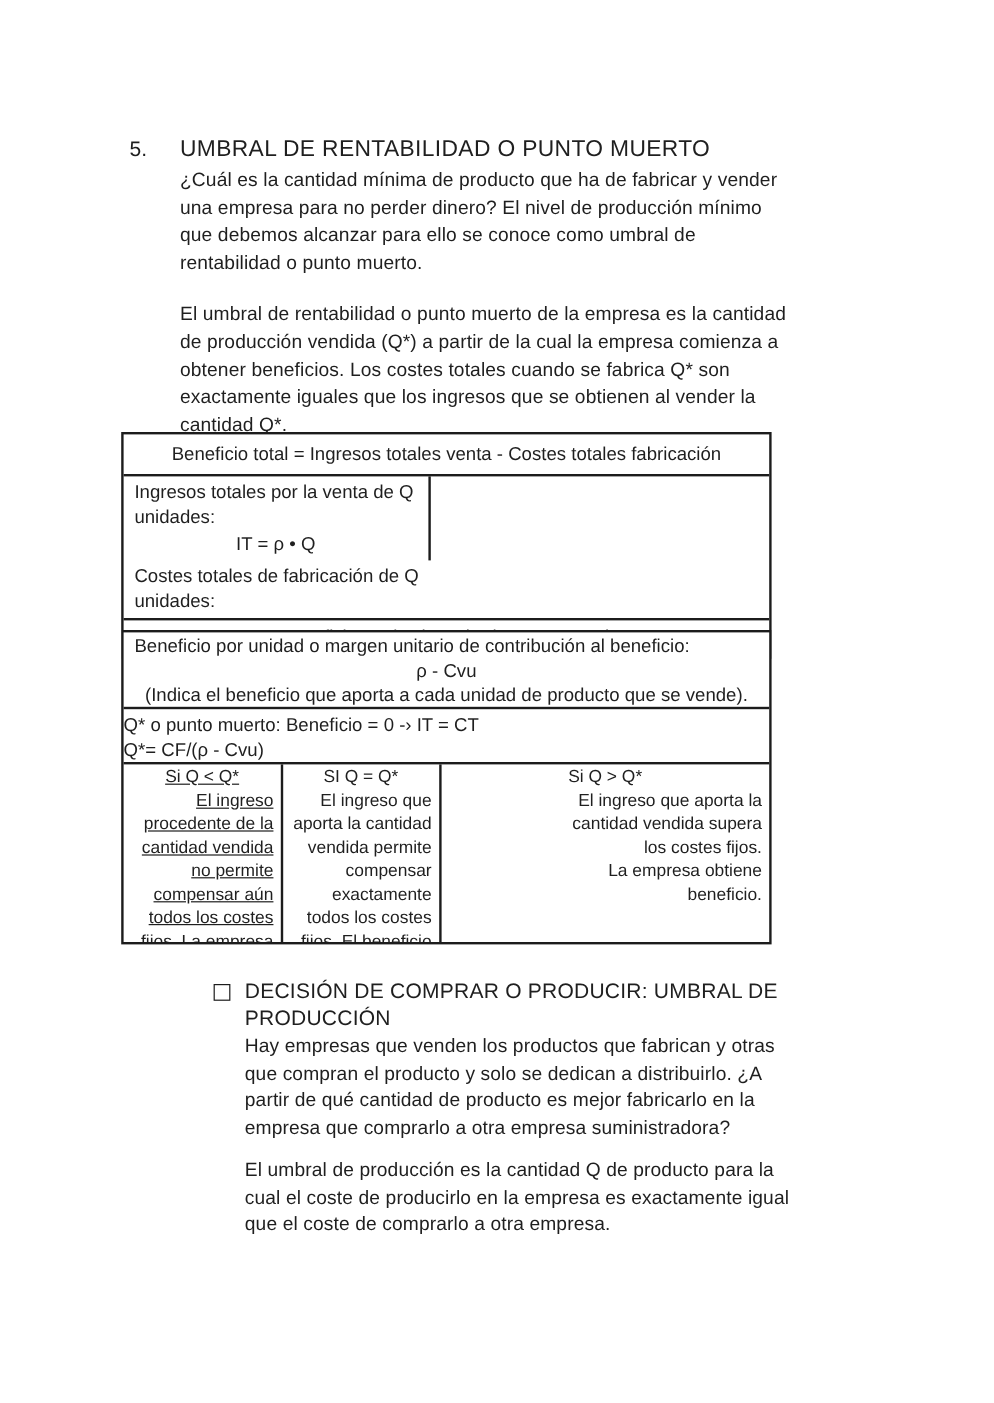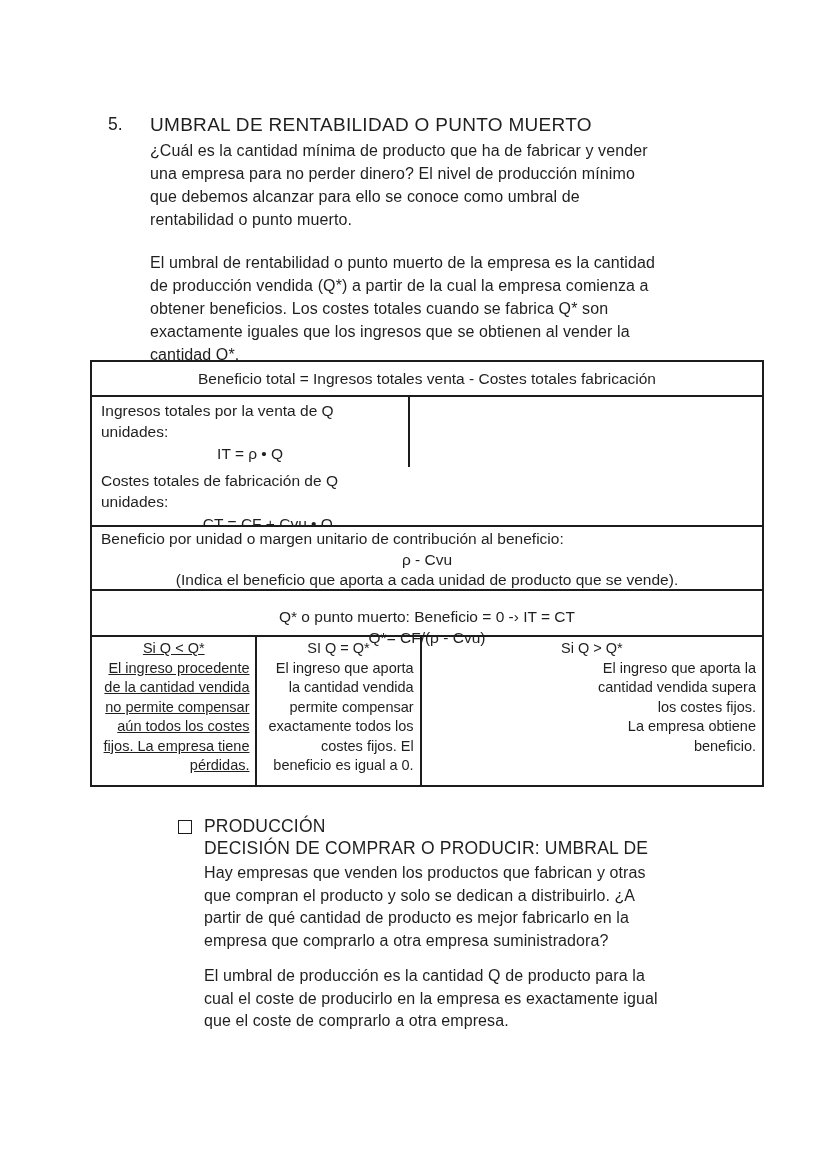--- a/index.html
+++ b/index.html
@@ -14,42 +14,42 @@
   .sec-body { width:585px; }
   .sec-title { font-size:19px; line-height:23px; letter-spacing:0.3px; }
   .para {
     font-size:16px; line-height:23px; letter-spacing:0.1px;
     white-space:pre-line; margin:3px 0 0 0;
   }
   .para + .para { margin-top:20px; }
 
   
   .doc-table {
-    position:absolute; left:90px; width:674px; box-sizing:border-box;
+    position:absolute; left:101px; width:542px; box-sizing:border-box;
     border:2px solid #1c1c1c; font-size:15.5px; background:#ffffff;
   }
   .t-row { border-top:2px solid #1c1c1c; box-sizing:border-box; }
   .t-row:first-child { border-top:none; }
   .row-center { display:flex; align-items:center; justify-content:center; text-align:center; }
 
   #benefit-table { top:360px; }
   #benefit-table .r1 { height:33px; }
   #benefit-table .r2 { display:flex; min-height:71px;flex-direction:column; }
   #benefit-table .r3 { height:32px; }
   .cell { box-sizing:border-box; padding:3px 9px; line-height:21px; }
   .cell-income { width:47.5%; border-right:2px solid #1c1c1c; }
   .cell-cost { width:52.5%; }
   .cell-label { white-space:pre-line; }
   .cell-formula { text-align:center; margin-top:1px; }
 
   #margin-table { top:525px; }
   #margin-table .r1 { height:62px; padding:2px 9px; line-height:20.5px; box-sizing:border-box; }
   .margin-intro { text-align:left; }
   .margin-formula, .margin-note { text-align:center; }
-  #margin-table .r2 { height:46px; text-align:center; line-height:21px; padding-top:15px; }
+  #margin-table .r2 { height:46px; text-align:left; line-height:21px; padding-top:3px; }
   #margin-table .r3 { display:flex; height:150px; }
   .case {
     box-sizing:border-box; border-right:2px solid #1c1c1c;
     padding:2px 6px; font-size:14.5px; line-height:19.5px; overflow:hidden;
   }
   .case:last-child { border-right:none; }
   .case-1 { width:24.7%;text-decoration:underline; }
   .case-2 { width:24.5%; }
   .case-3 { width:50.8%; }
   .case-title { text-align:center; }
@@ -94,21 +94,20 @@
     <div class="t-row r1 row-center">Beneficio total = Ingresos totales venta - Costes totales fabricación</div>
     <div class="t-row r2">
       <div class="cell cell-income">
         <div class="cell-label">Ingresos totales por la venta de Q
 unidades:</div>
         <div class="cell-formula">IT = ρ • Q</div>
       </div>
       <div class="cell cell-cost">
         <div class="cell-label">Costes totales de fabricación de Q
 unidades:</div>
-        <div class="cell-formula">CT = CF + Cvu • Q</div>
       </div>
     </div>
     <div class="t-row r3 row-center">Beneficio total = (ρ • Q) - (CF + Cvu • Q)</div>
   </div>
 
   <div class="doc-table" id="margin-table">
     <div class="t-row r1">
       <div class="margin-intro">Beneficio por unidad o margen unitario de contribución al beneficio:</div>
       <div class="margin-formula">ρ - Cvu</div>
       <div class="margin-note">(Indica el beneficio que aporta a cada unidad de producto que se vende).</div>
@@ -133,22 +132,22 @@
 los costes fijos.
 La empresa obtiene
 beneficio.</div>
       </div>
     </div>
   </div>
 
   <div class="subsection">
     <div class="checkbox"></div>
     <div class="sub-body">
+      <div class="sub-title">DECISIÓN DE COMPRAR O PRODUCIR: UMBRAL DE</div>
       <div class="sub-title">PRODUCCIÓN</div>
-      <div class="sub-title">DECISIÓN DE COMPRAR O PRODUCIR: UMBRAL DE</div>
       <p class="sub-para">Hay empresas que venden los productos que fabrican y otras
 que compran el producto y solo se dedican a distribuirlo. ¿A
 partir de qué cantidad de producto es mejor fabricarlo en la
 empresa que comprarlo a otra empresa suministradora?</p>
       <p class="sub-para">El umbral de producción es la cantidad Q de producto para la
 cual el coste de producirlo en la empresa es exactamente igual
 que el coste de comprarlo a otra empresa.</p>
     </div>
   </div>
 

